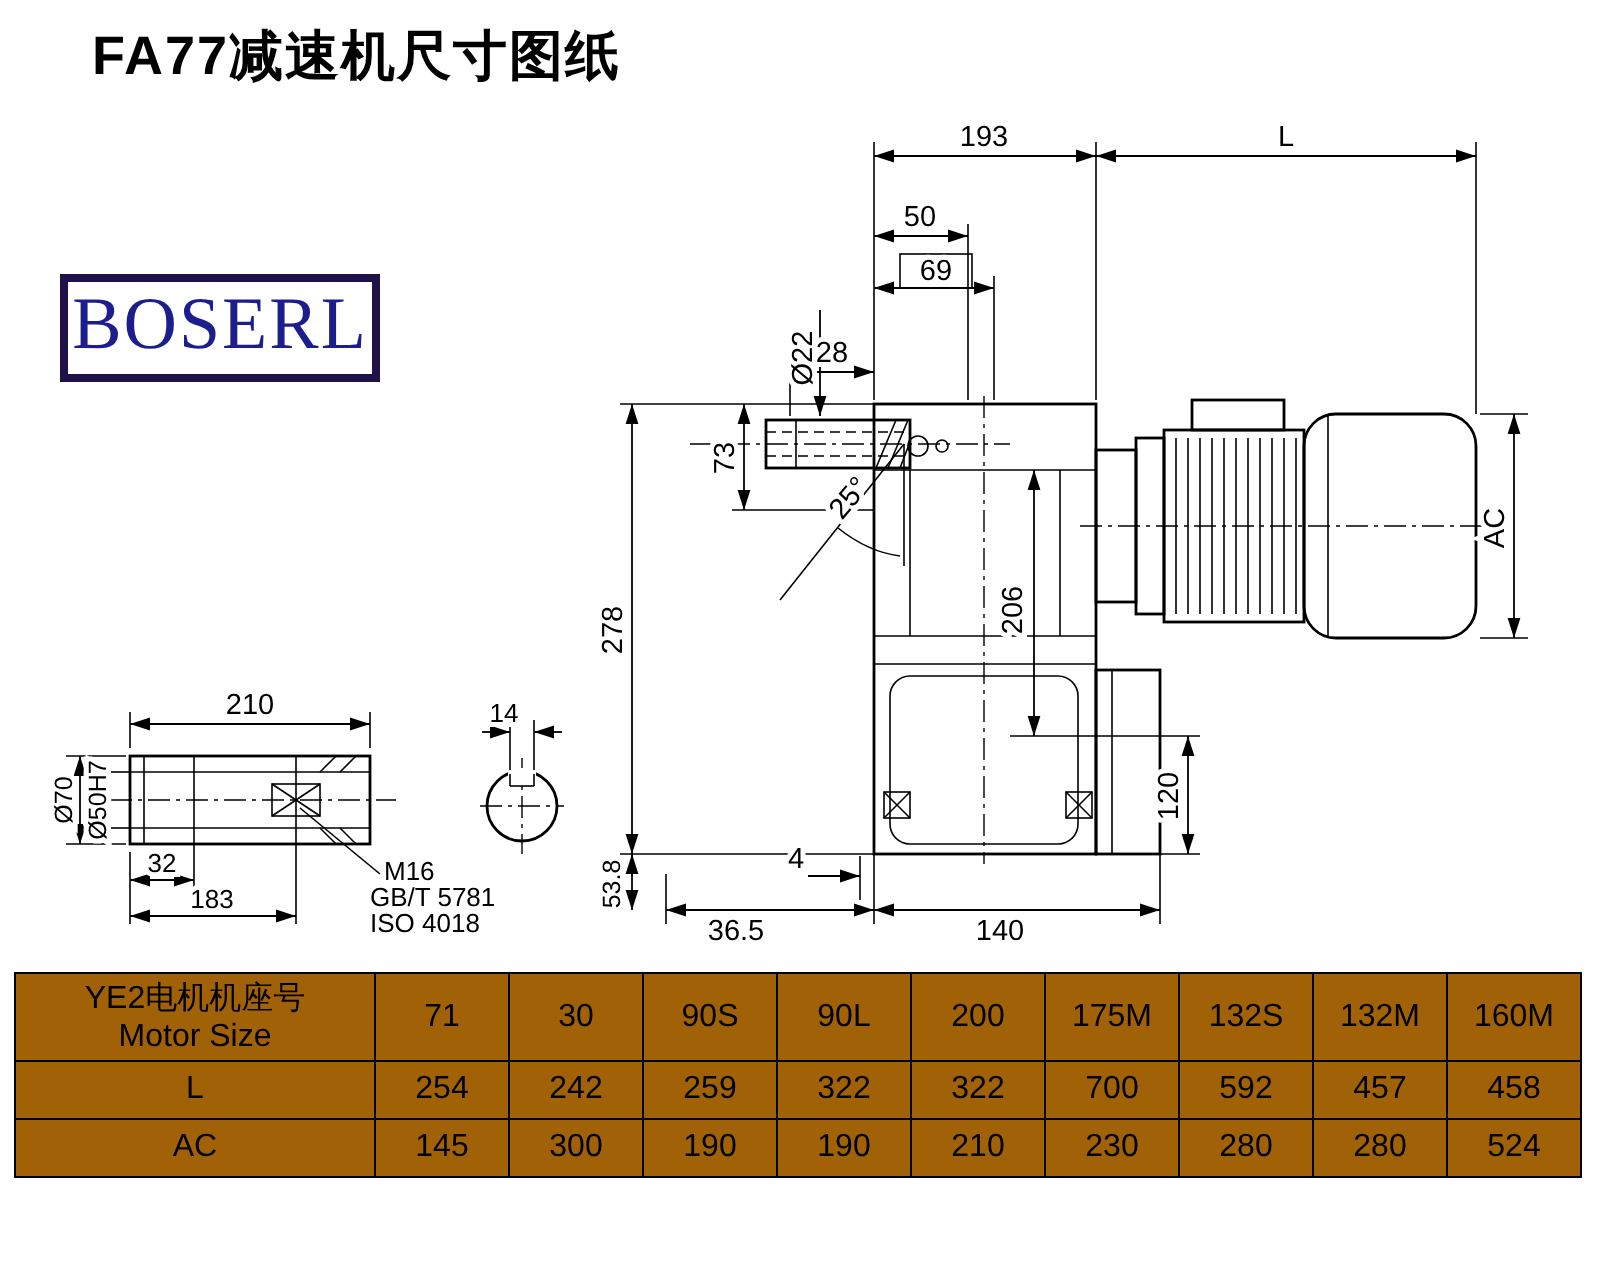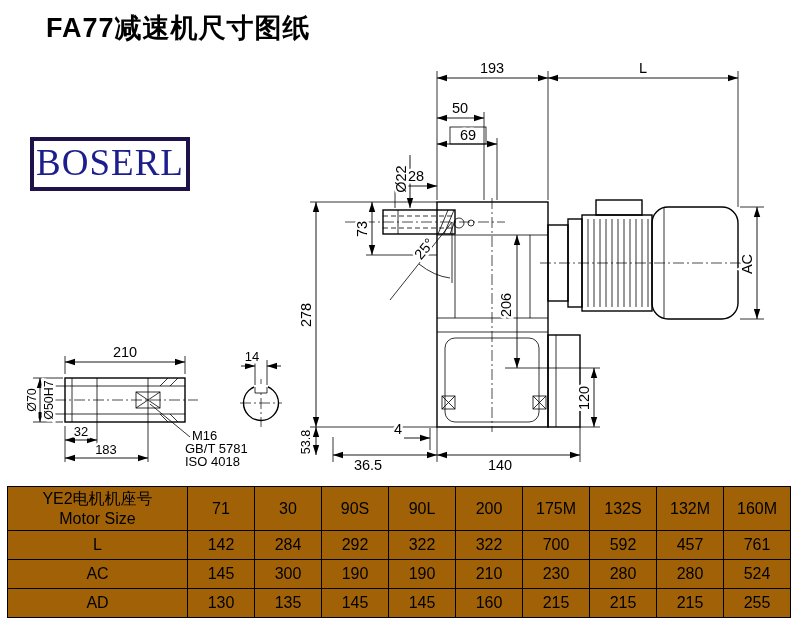--- a/index.html
+++ b/index.html
@@ -247,50 +247,38 @@
       <th>90S</th>
       <th>90L</th>
       <th>200</th>
       <th>175M</th>
       <th>132S</th>
       <th>132M</th>
       <th>160M</th>
     </tr>
     <tr>
       <td class="rowlabel">L</td>
-      <td>142</td>
-      <td>284</td>
-      <td>292</td>
+      <td>254</td>
+      <td>242</td>
+      <td>259</td>
       <td>322</td>
       <td>322</td>
       <td>700</td>
       <td>592</td>
       <td>457</td>
-      <td>761</td>
+      <td>458</td>
     </tr>
     <tr>
       <td class="rowlabel">AC</td>
       <td>145</td>
       <td>300</td>
       <td>190</td>
       <td>190</td>
       <td>210</td>
       <td>230</td>
       <td>280</td>
       <td>280</td>
       <td>524</td>
     </tr>
-    <tr>
-      <td class="rowlabel">AD</td>
-      <td>130</td>
-      <td>135</td>
-      <td>145</td>
-      <td>145</td>
-      <td>160</td>
-      <td>215</td>
-      <td>215</td>
-      <td>215</td>
-      <td>255</td>
-    </tr>
   </tbody>
     </table>
 
 </div>
 
 </body></html>

